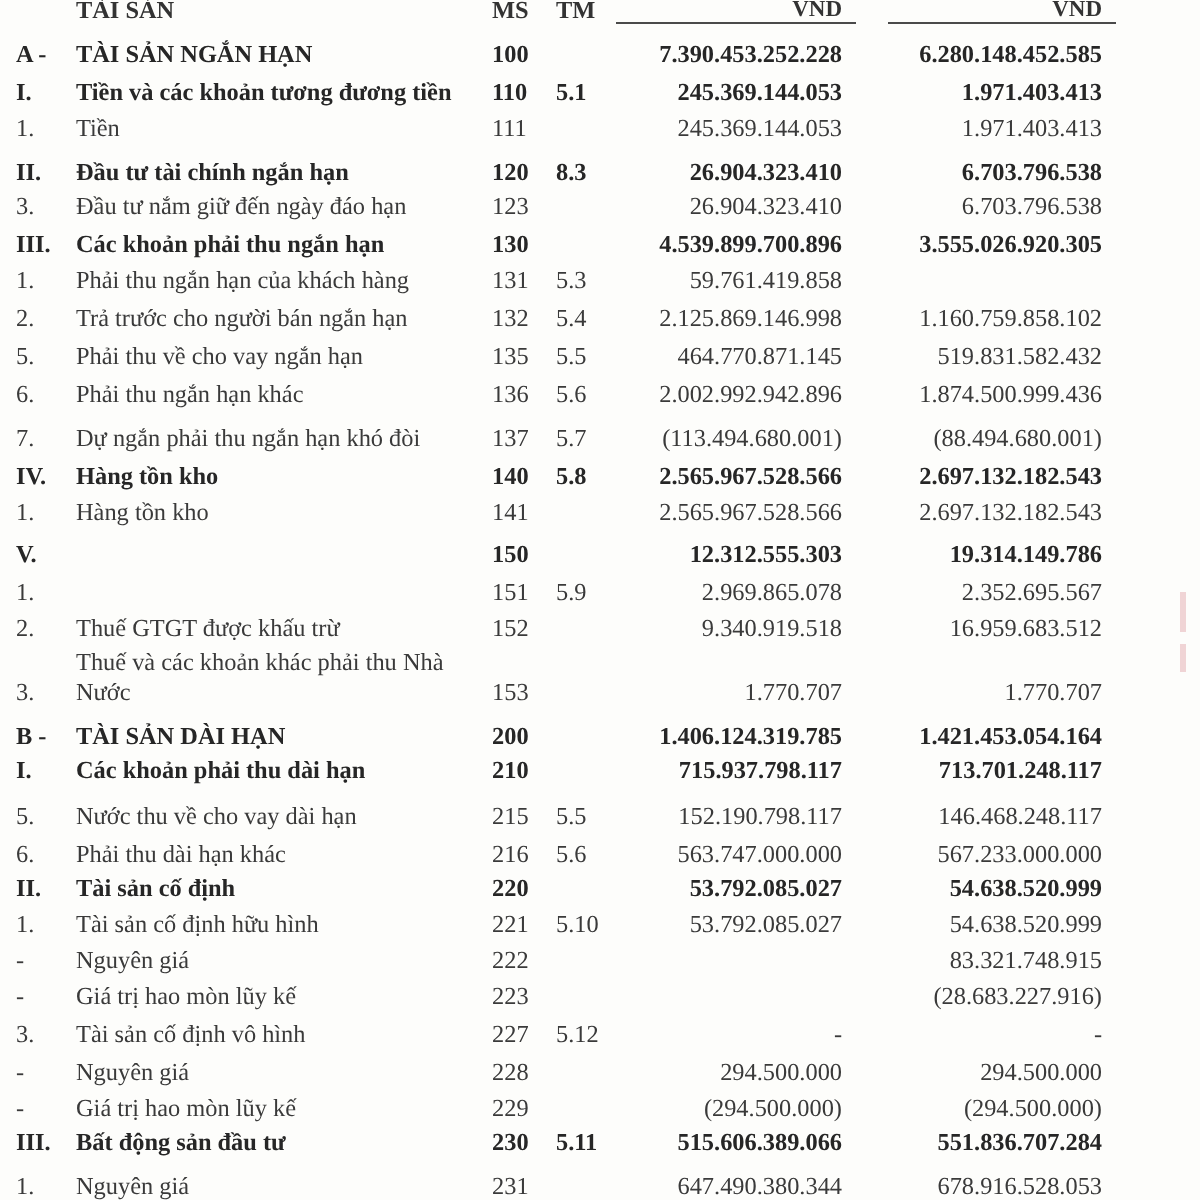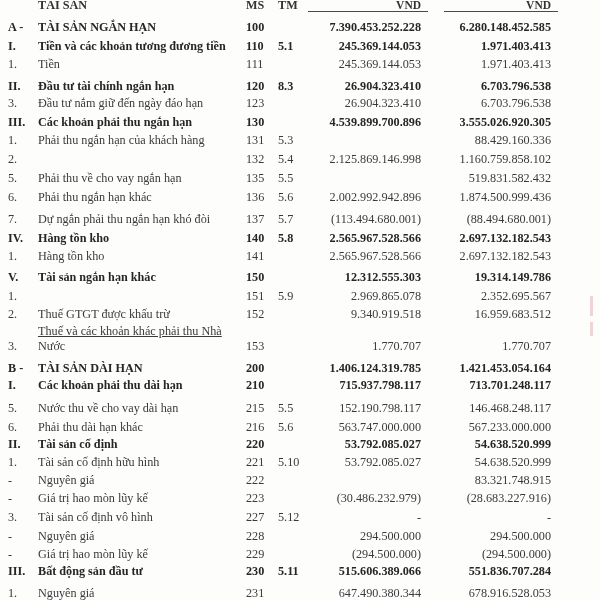--- a/index.html
+++ b/index.html
@@ -15,21 +15,21 @@
   .row.bold { font-weight:bold; color:#262626; }
   .idx { position:absolute; left:8px; }
   .label { position:absolute; left:38px; white-space:nowrap; }
   .ms { position:absolute; left:246px; }
   .tm { position:absolute; left:278px; } 
   .cur { position:absolute; left:305px; width:116px; text-align:right; }
   .prev { position:absolute; left:435px; width:116px; text-align:right; }
   .hdr { font-weight:bold; color:#333; }
   .hdr .cur, .hdr .prev { font-size:11.5px; }
   .uline { position:absolute; height:1px; background:#4a4a4a; top:15px; }
-  .label2 { position:absolute; left:38px; top:-15px; white-space:nowrap;text-decoration:underline; }
+  .label2 { position:absolute; left:38px; top:-15px; white-space:nowrap; }
   .artifact { position:absolute; width:3px; background:#e8b9bd; opacity:0.6; }
 </style>
 </head>
 <body>
 
 <div class="sheet">
 
   <div class="row hdr" style="top:-4px">
     <span class="label">TÀI SẢN</span>
     <span class="ms">MS</span>
@@ -87,34 +87,36 @@
         <span class="ms">130</span>
         <span class="tm"></span>
         <span class="cur">4.539.899.700.896</span>
         <span class="prev">3.555.026.920.305</span>
       </div>
       <div class="row" style="top: 131px;">
         <span class="idx">1.</span>
         <span class="label">Phải thu ngắn hạn của khách hàng</span>
         <span class="ms">131</span>
         <span class="tm">5.3</span>
-        <span class="prev">88.429.160.336</span>
+        <span class="cur">59.761.419.858</span>
       </div>
       <div class="row" style="top: 150px;">
         <span class="idx">2.</span>
+        <span class="label">Trả trước cho người bán ngắn hạn</span>
         <span class="ms">132</span>
         <span class="tm">5.4</span>
         <span class="cur">2.125.869.146.998</span>
         <span class="prev">1.160.759.858.102</span>
       </div>
       <div class="row" style="top: 169px;">
         <span class="idx">5.</span>
         <span class="label">Phải thu về cho vay ngắn hạn</span>
         <span class="ms">135</span>
         <span class="tm">5.5</span>
+        <span class="cur">464.770.871.145</span>
         <span class="prev">519.831.582.432</span>
       </div>
       <div class="row" style="top: 188px;">
         <span class="idx">6.</span>
         <span class="label">Phải thu ngắn hạn khác</span>
         <span class="ms">136</span>
         <span class="tm">5.6</span>
         <span class="cur">2.002.992.942.896</span>
         <span class="prev">1.874.500.999.436</span>
       </div>
@@ -137,21 +139,20 @@
       <div class="row" style="top: 247px;">
         <span class="idx">1.</span>
         <span class="label">Hàng tồn kho</span>
         <span class="ms">141</span>
         <span class="tm"></span>
         <span class="cur">2.565.967.528.566</span>
         <span class="prev">2.697.132.182.543</span>
       </div>
       <div class="row bold" style="top: 268px;">
         <span class="idx">V.</span>
-        <span class="label">Tài sản ngắn hạn khác</span>
         <span class="ms">150</span>
         <span class="tm"></span>
         <span class="cur">12.312.555.303</span>
         <span class="prev">19.314.149.786</span>
       </div>
       <div class="row" style="top: 287px;">
         <span class="idx">1.</span>
         <span class="ms">151</span>
         <span class="tm">5.9</span>
         <span class="cur">2.969.865.078</span>
@@ -227,21 +228,20 @@
         <span class="label">Nguyên giá</span>
         <span class="ms">222</span>
         <span class="tm"></span>
         <span class="prev">83.321.748.915</span>
       </div>
       <div class="row" style="top: 489px;">
         <span class="idx">-</span>
         <span class="label">Giá trị hao mòn lũy kế</span>
         <span class="ms">223</span>
         <span class="tm"></span>
-        <span class="cur">(30.486.232.979)</span>
         <span class="prev">(28.683.227.916)</span>
       </div>
       <div class="row" style="top: 508px;">
         <span class="idx">3.</span>
         <span class="label">Tài sản cố định vô hình</span>
         <span class="ms">227</span>
         <span class="tm">5.12</span>
         <span class="cur">-</span>
         <span class="prev">-</span>
       </div>

